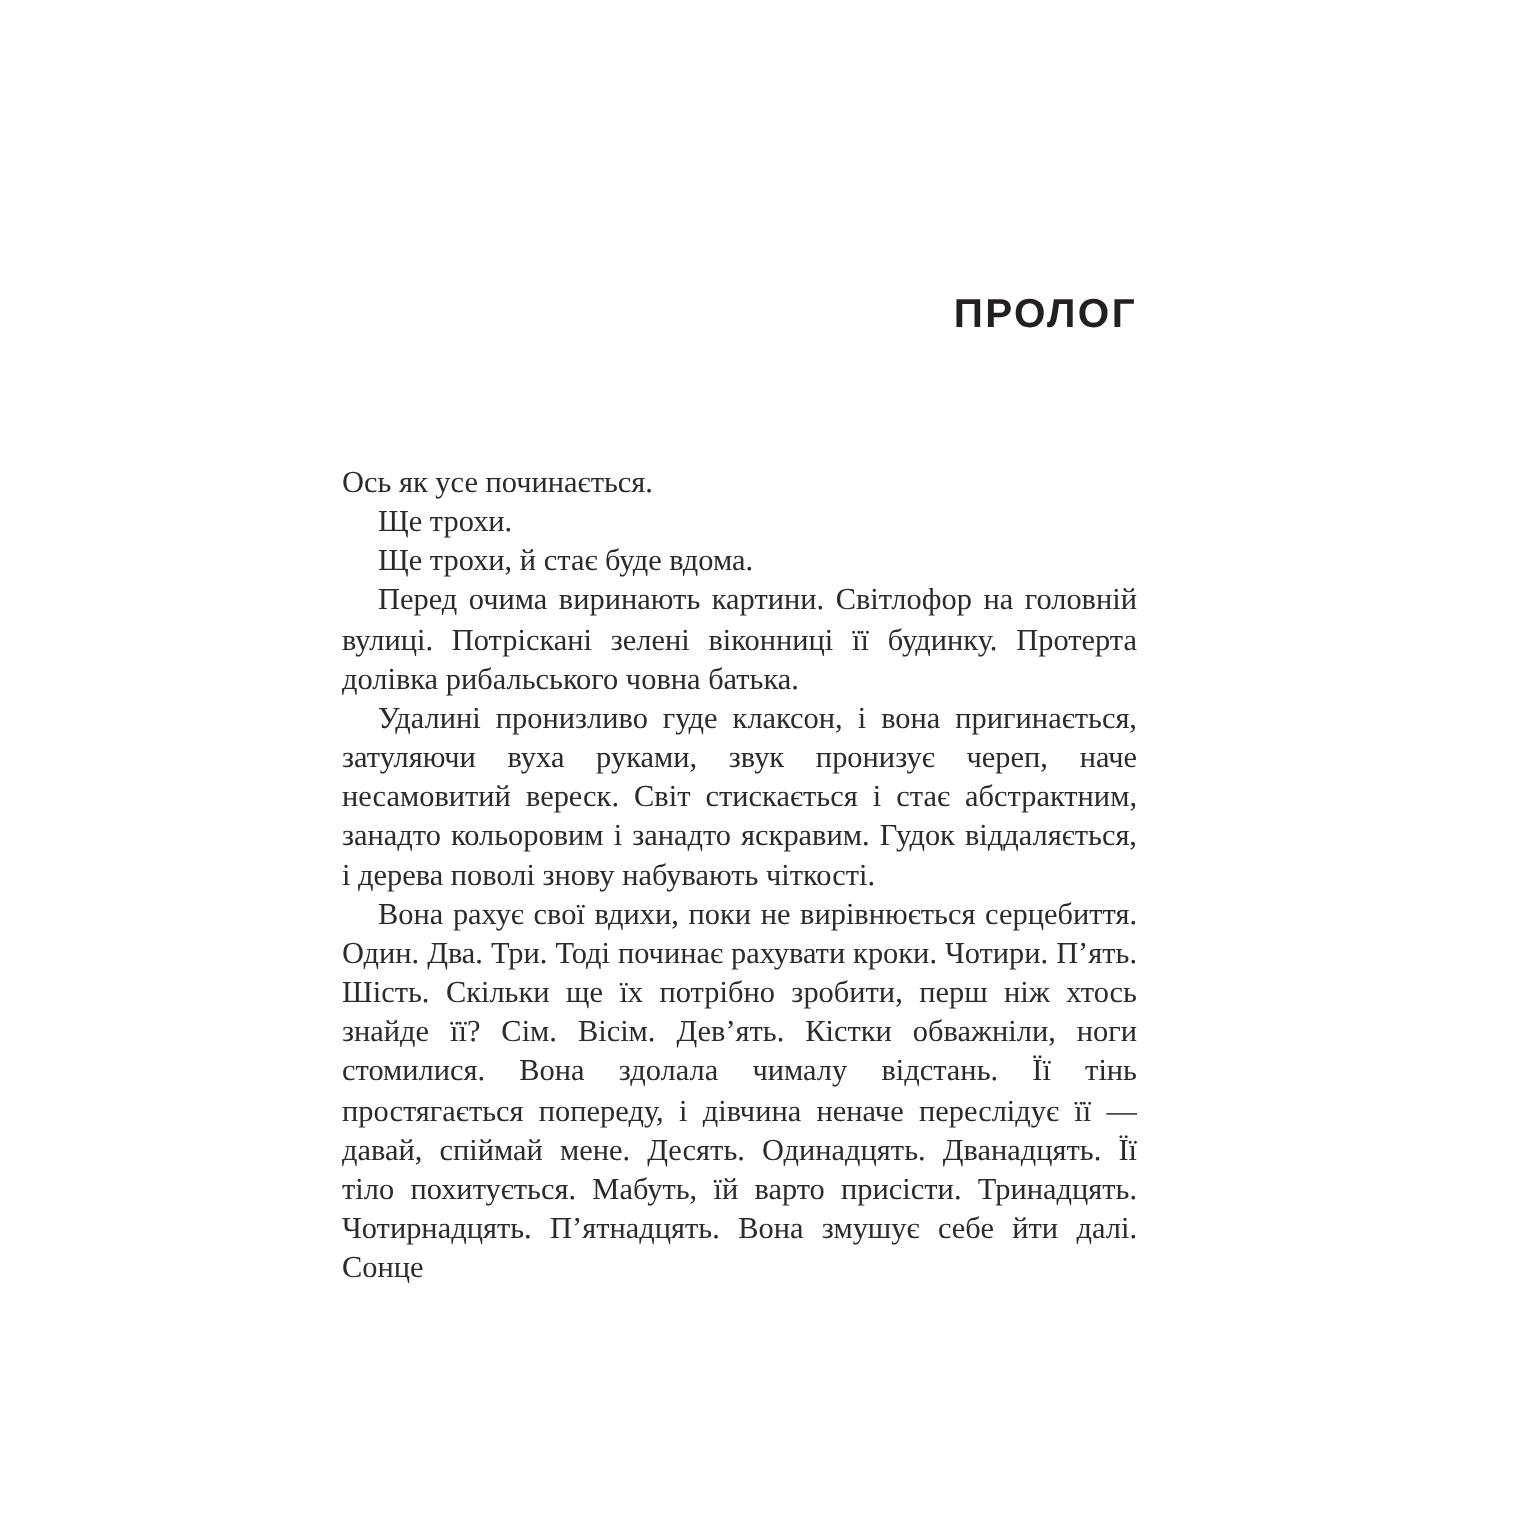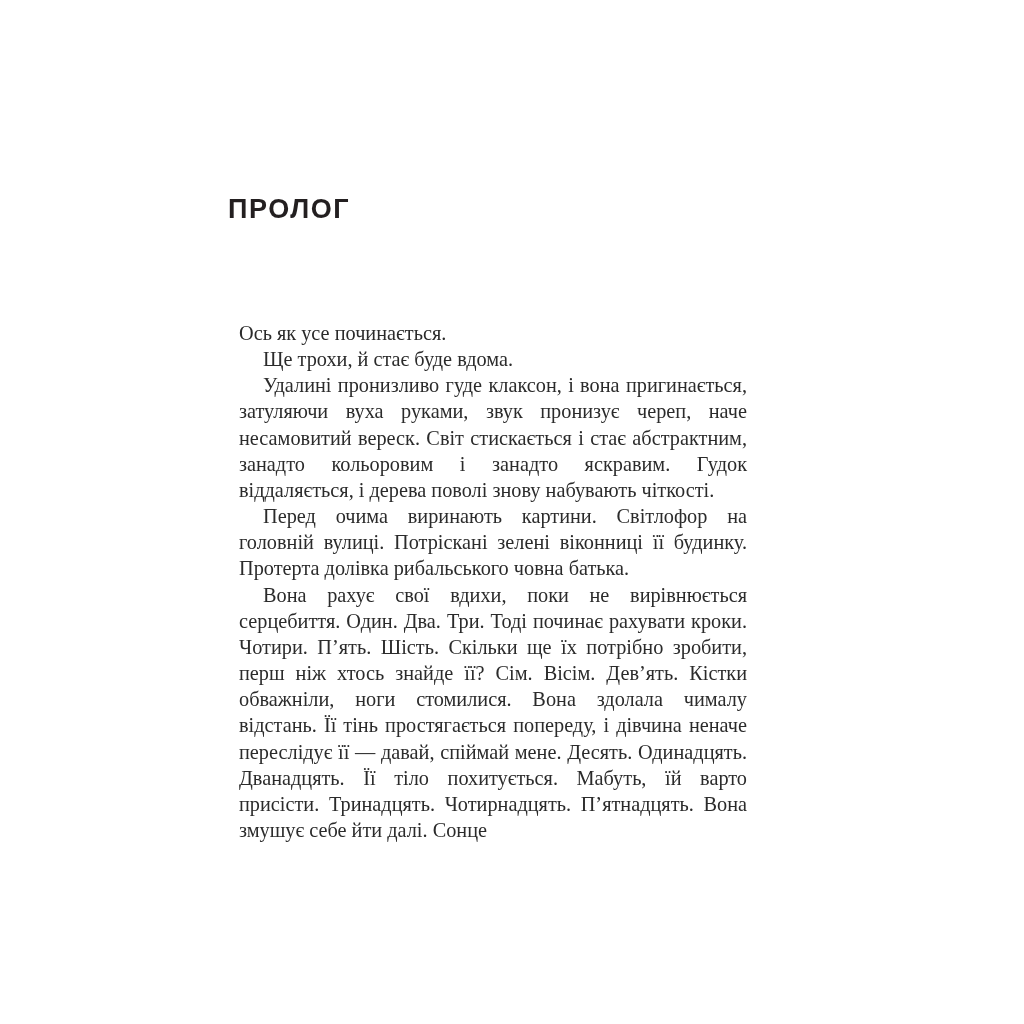--- a/index.html
+++ b/index.html
@@ -32,29 +32,29 @@
     width: 530px;
   }
 
   .chapter-title {
     font-family: "Liberation Sans", "DejaVu Sans", sans-serif;
     font-weight: 700;
     font-size: 27px;
     line-height: 1;
     letter-spacing: 1.6px;
     color: #231f20;
-    text-align: left;
+    text-align: right;
     margin: 0;
     padding-top: 196px;
     text-transform: uppercase;
     white-space: pre;
   }
 
   .body-copy {
-    margin: 11px;
+    margin: 0;
     padding-top: 86px;
     color: #2b2b2b;
     font-size: 20.3px;
     line-height: 26.15px;
     text-align: justify;
     text-justify: inter-word;
     hyphens: manual;
     -webkit-hyphens: manual;
   }
 
@@ -81,24 +81,25 @@
 
   <div class="text-block">
 
     <h1 class="chapter-title">ПРОЛОГ</h1>
 
     <div class="body-copy">
 
       <p class="para no-indent">Ось як усе починається.</p>
 
 
+      <p class="para">Ще трохи.</p>
 
       <p class="para">Ще трохи, й стає буде вдома.</p>
 
+      <p class="para">Перед очима виринають картини. Світлофор на головній вулиці. Потріскані зелені віконниці її будинку. Протерта долівка рибальського човна батька.</p>
+
       <p class="para">Удалині пронизливо гуде клаксон, і вона пригинається, затуляючи вуха руками, звук пронизує череп, наче несамовитий вереск. Світ стискається і стає абстрактним, занадто кольоровим і занадто яскравим. Гудок віддаляється, і дерева поволі знову набувають чіткості.</p>
-
-      <p class="para">Перед очима виринають картини. Світлофор на головній вулиці. Потріскані зелені віконниці її будинку. Протерта долівка рибальського човна батька.</p>
 
       <p class="para clipped">Вона рахує свої вдихи, поки не вирівнюється серцебиття. Один. Два. Три. Тоді починає рахувати кроки. Чотири. П’ять. Шість. Скільки ще їх потрібно зробити, перш ніж хтось знайде її? Сім. Вісім. Дев’ять. Кістки обважніли, ноги стомилися. Вона здолала чималу відстань. Її тінь простягається попереду, і дівчина неначе переслідує її — давай, спіймай мене. Десять. Одинадцять. Дванадцять. Її тіло похитується. Мабуть, їй варто присісти. Тринадцять. Чотирнадцять. П’ятнадцять. Вона змушує себе йти далі. Сонце</p>
 
     </div>
   </div>
 </div>
 
 </body></html>

